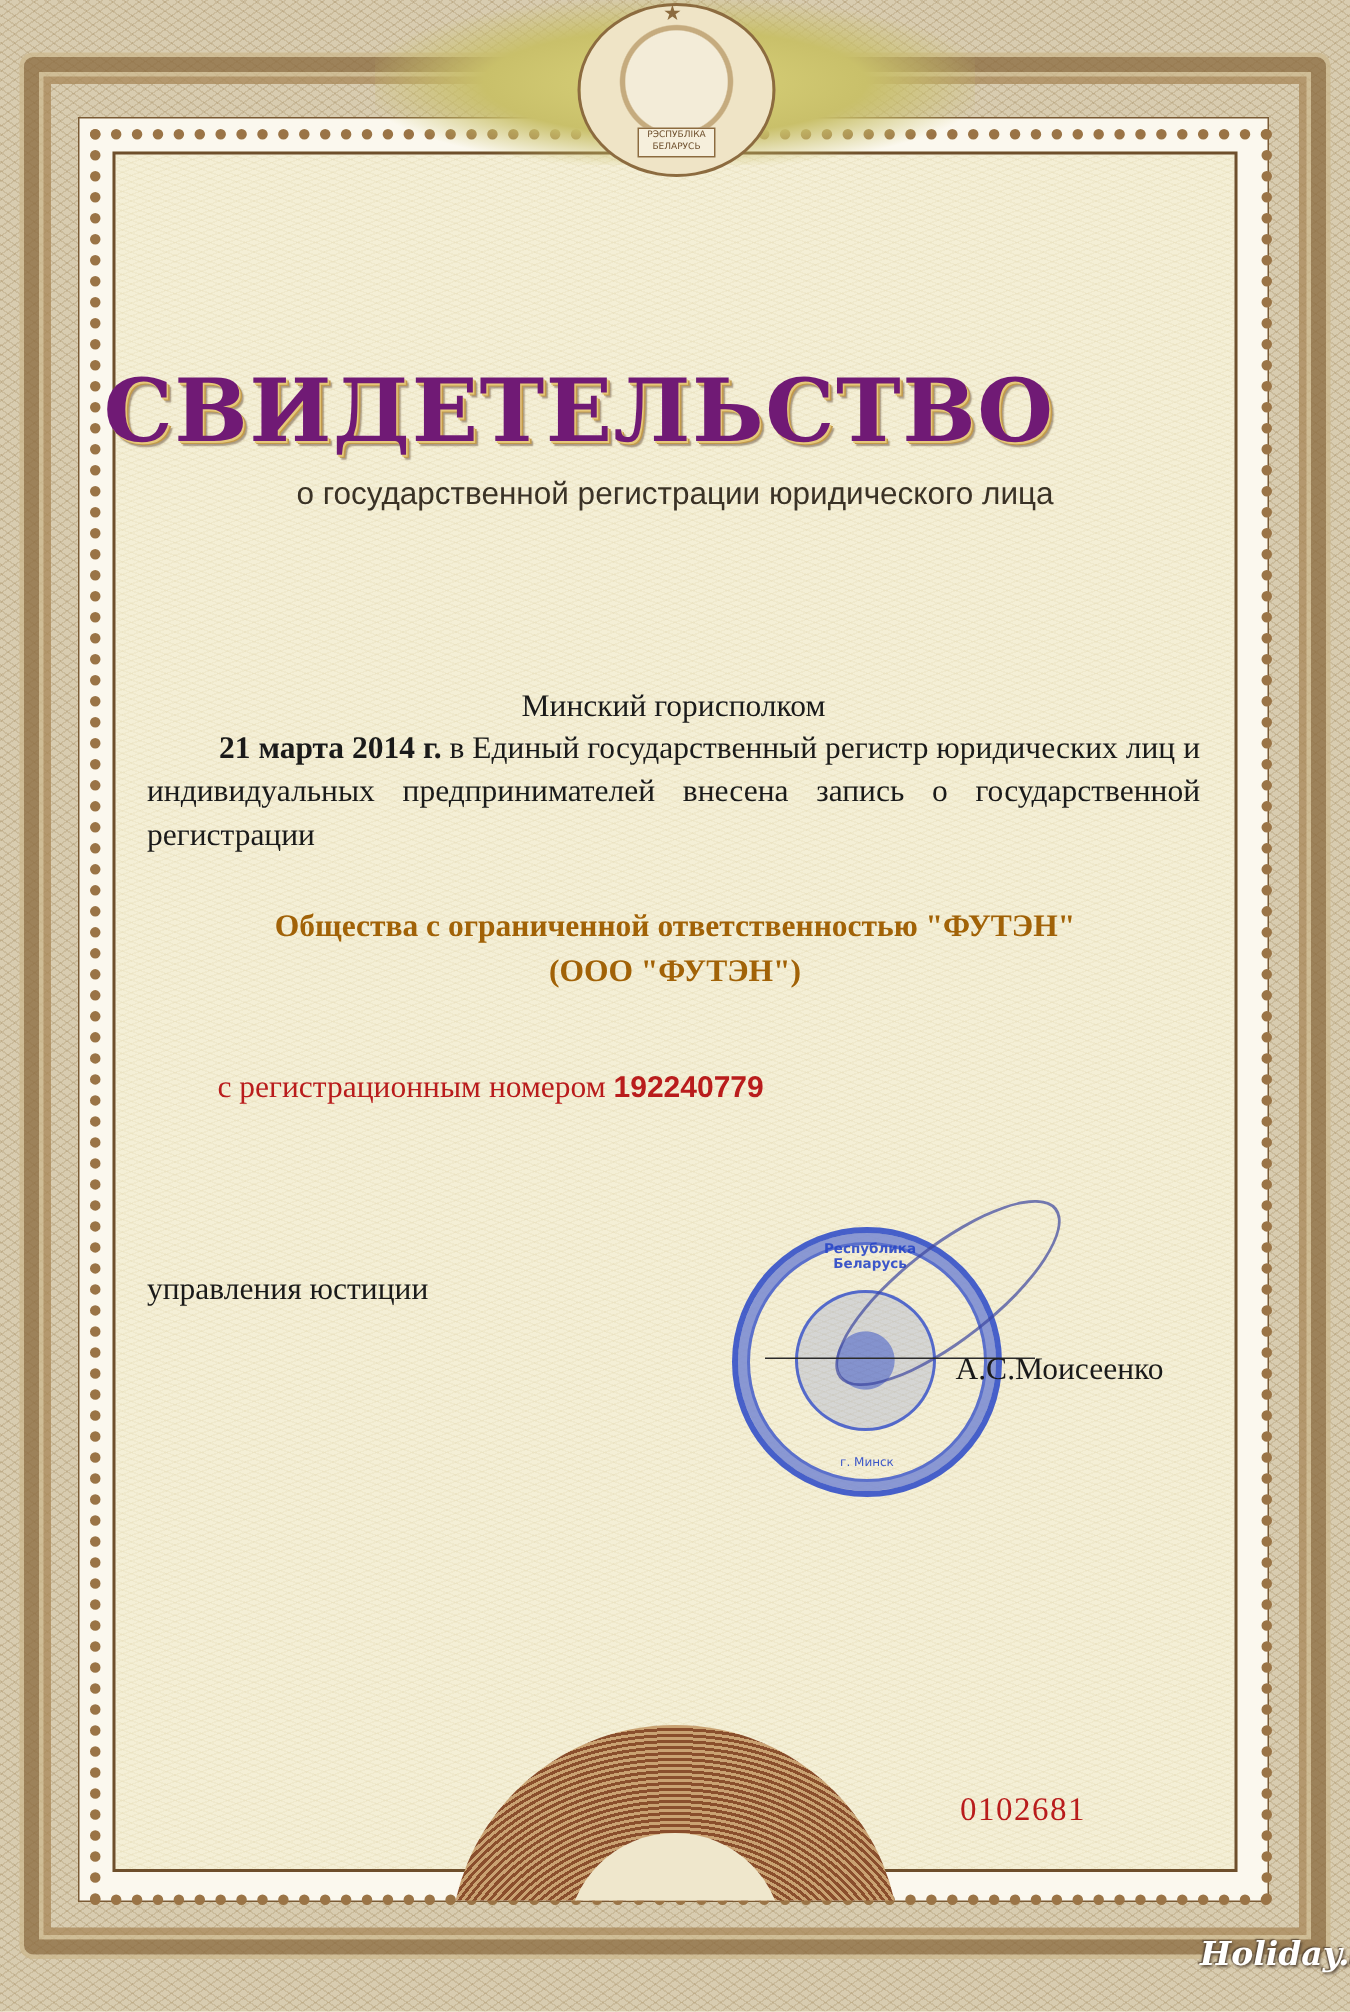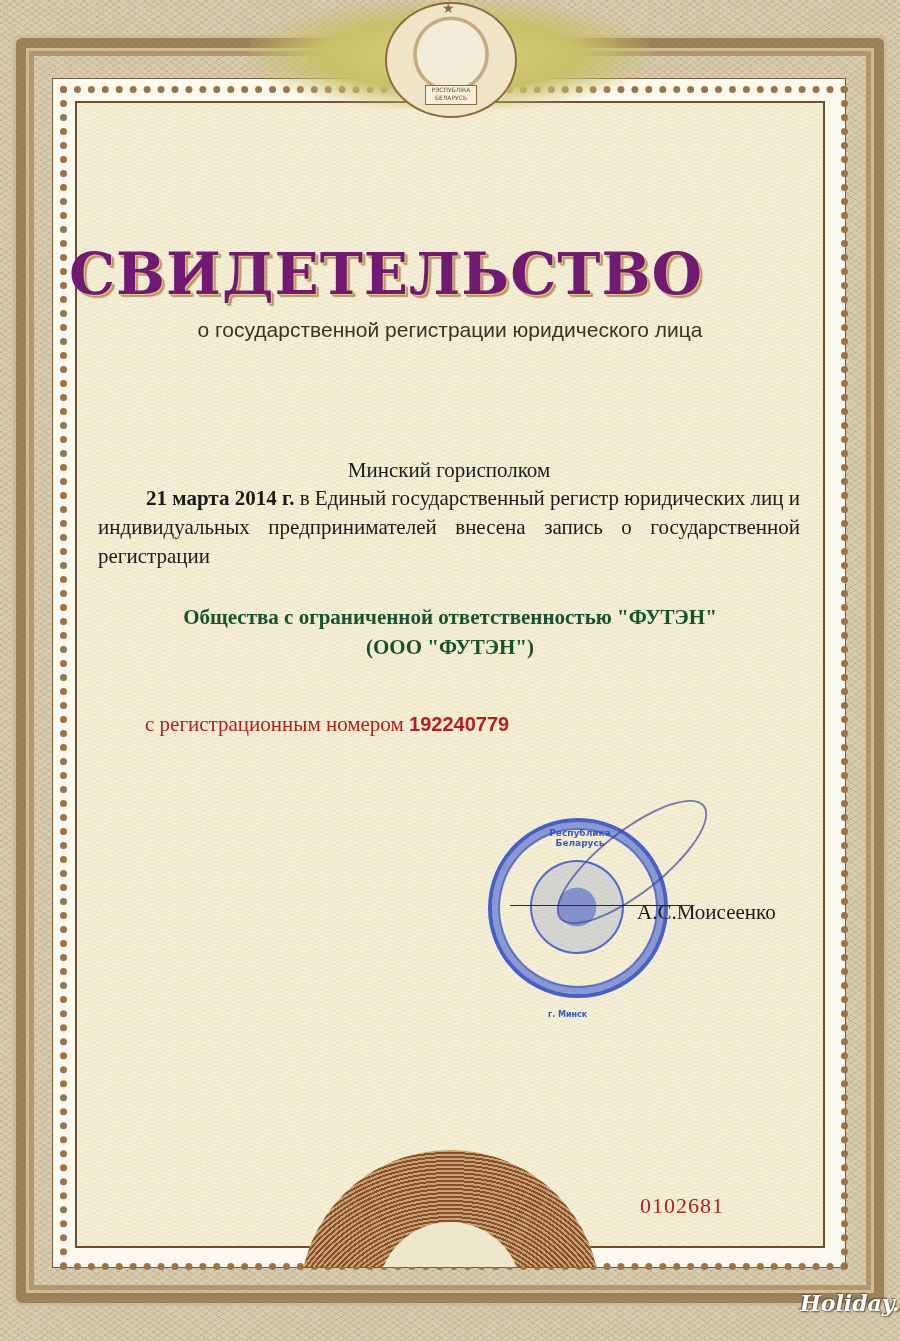--- a/index.html
+++ b/index.html
@@ -71,21 +71,21 @@
     position: absolute; left: 98px; width: 702px; font-size: 21px; color: #1a1a1a;
     line-height: 29px;
   }
   .issuer { top: 456px; text-align: center; }
   .para { top: 484px; text-align: justify; }
   .para .lead-bold { font-weight: bold; }
   .para .indent { display: inline-block; width: 48px; }
   .company {
     position: absolute; left: 0; width: 900px; top: 602px; text-align: center;
     font-family: "Liberation Serif", serif; font-weight: bold; font-size: 21px;
-    line-height: 30px; color: #14532d;
+    line-height: 30px; color: #a16207;
   }
   .regline {
     position: absolute; left: 145px; top: 712px; font-size: 21px; color: #b91c1c;
   }
   .regline .reg-number {
     font-family: "Liberation Sans", sans-serif; font-weight: bold; font-size: 20px;
   }
   .signer {
     position: absolute; left: 98px; top: 846px; font-size: 21px; line-height: 26px; color: #1a1a1a;
   }
@@ -101,22 +101,22 @@
   .stamp-inner {
     position: absolute; left: 530px; top: 860px; width: 90px; height: 90px; border-radius: 50%;
     border: 2px solid rgba(40,70,200,0.75);
     background: radial-gradient(circle, rgba(40,70,200,0.55) 0 30%, rgba(40,70,200,0.15) 31% 100%);
   }
   .stamp-text {
     position: absolute; left: 540px; top: 828px; width: 80px; text-align: center;
     font-family: "DejaVu Sans", sans-serif; font-size: 9px; font-weight: bold; color: rgba(40,70,200,0.9);
   }
   .stamp-city {
-    position: absolute; left: 548px; top: 970px; width: 60px; text-align: left;
-    font-family: "DejaVu Sans", sans-serif; font-size: 8px; font-weight: bold; color: rgba(40,70,200,0.9); margin-top: 40px;
+    position: absolute; left: 548px; top: 970px; width: 60px; text-align: center;
+    font-family: "DejaVu Sans", sans-serif; font-size: 8px; font-weight: normal; color: rgba(40,70,200,0.9);
   }
   .signature {
     position: absolute; left: 510px; top: 905px; width: 180px; height: 1px; background: #2a2a2a;
   }
   .sig-loop {
     position: absolute; left: 540px; top: 830px; width: 180px; height: 60px;
     border: 2px solid rgba(60,70,160,0.7); border-radius: 50%;
     transform: rotate(-38deg);
   }
   .rosette {
@@ -166,20 +166,21 @@
   <div>Общества с ограниченной ответственностью "ФУТЭН"</div>
   <div>(ООО "ФУТЭН")</div>
 </div>
 
 <div class="regline">
   <span>с регистрационным номером</span>
   <span class="reg-number">192240779</span>
 </div>
 
 <div class="signer">
+  <div>управления юстиции</div>
 </div>
 
 <div class="stamp"></div>
 <div class="stamp-inner"></div>
 <div class="stamp-text">Республика Беларусь</div>
 <div class="stamp-city">г. Минск</div>
 <div class="sig-loop"></div>
 <div class="signature"></div>
 <div class="signer-name">А.С.Моисеенко</div>
 

